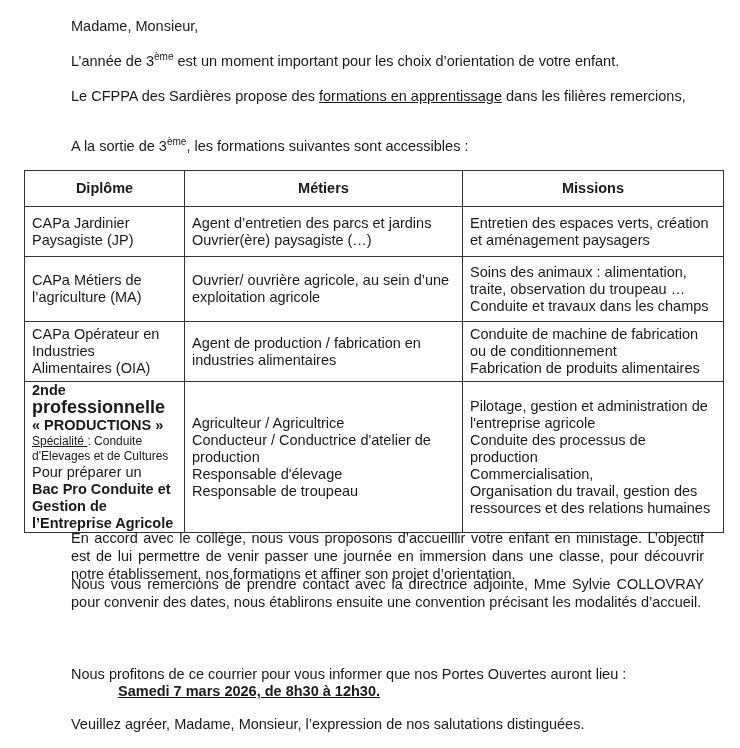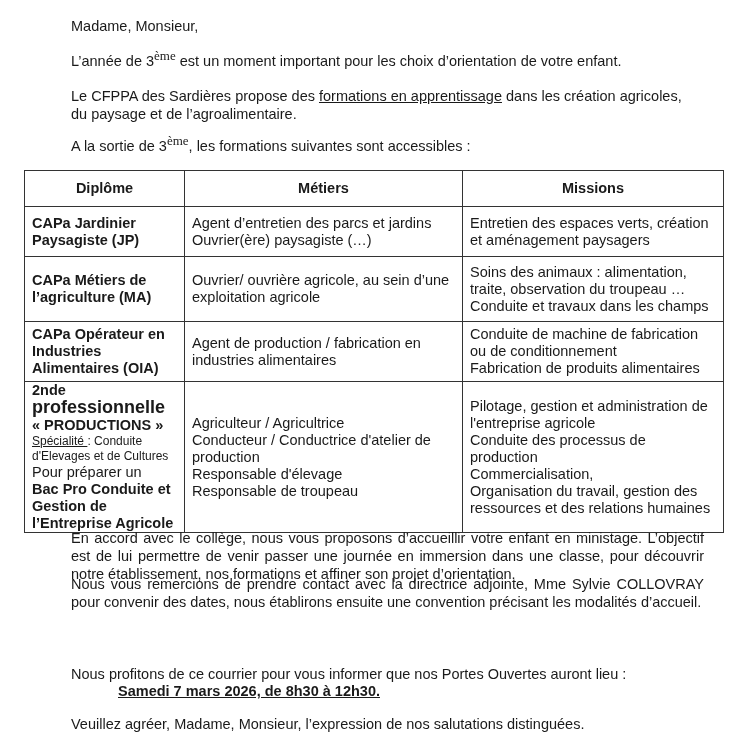--- a/index.html
+++ b/index.html
@@ -1,50 +1,50 @@
 <!DOCTYPE html>
 <html><head>
 <meta charset="utf-8">
 <style>
   html, body { margin: 0; padding: 0; background: #ffffff; }
   body {
     width: 740px; height: 748px; position: relative; overflow: hidden;
     font-family: "Liberation Sans", sans-serif; color: #1a1a1a; font-size: 14.5px;
   }
   .p { position: absolute; left: 71px; line-height: 18px; margin: 0; }
-  sup { font-size: 13px; vertical-align: 6px; line-height: 0; font-family: Liberation Serif, serif; }
+  sup { font-size: 10px; vertical-align: 6px; line-height: 0; }
   .u { text-decoration: underline; }
   .justify { width: 633px; text-align: justify; text-align-last: left; }
   .bold { font-weight: bold; text-decoration: underline; }
 
   table.formations {
     position: absolute; left: 24px; top: 170px; width: 699px;
     border-collapse: collapse; table-layout: fixed;
     font-size: 14.5px; line-height: 17px;
   }
   table.formations td, table.formations th {
     border: 1.3px solid #333; vertical-align: middle; padding: 0 7px;
   }
   table.formations th { height: 35px; font-weight: bold; }
   col.c1 { width: 160px; } col.c2 { width: 278px; } col.c3 { width: 261px; }
   .r1 td { height: 49px; } .r2 td { height: 64px; } .r3 td { height: 59px; }
   .r4 td { height: 129px; }
-  .dip { font-weight: bold; }
+  .dip { font-weight: normal; }
   .line { display: block; }
   .small { font-size: 12px; line-height: 15px; font-weight: normal; }
   .mid { font-size: 18px; }
 </style>
 </head>
 <body>
 
 <p class="p" style="top:17px">Madame, Monsieur,</p>
 
 <p class="p" style="top:52px"><span>L’année de 3</span><sup>ème</sup><span> est un moment important pour les choix d’orientation de votre enfant.</span></p>
 
-<p class="p" style="top:87px"><span>Le CFPPA des Sardières propose des </span><span class="u">formations en apprentissage</span><span> dans les création agricoles,</span><br><span>du paysage et de l’agroalimentaire.</span></p>
+<p class="p" style="top:87px"><span>Le CFPPA des Sardières propose des </span><span class="u">formations en apprentissage</span><span> dans les filières remercions,</span><br></p>
 
 <p class="p" style="top:137px"><span>A la sortie de 3</span><sup>ème</sup><span>, les formations suivantes sont accessibles :</span></p>
 
 <table class="formations">
   <colgroup>
       <col class="c1">
       <col class="c2">
       <col class="c3">
     </colgroup>
   <tbody>

